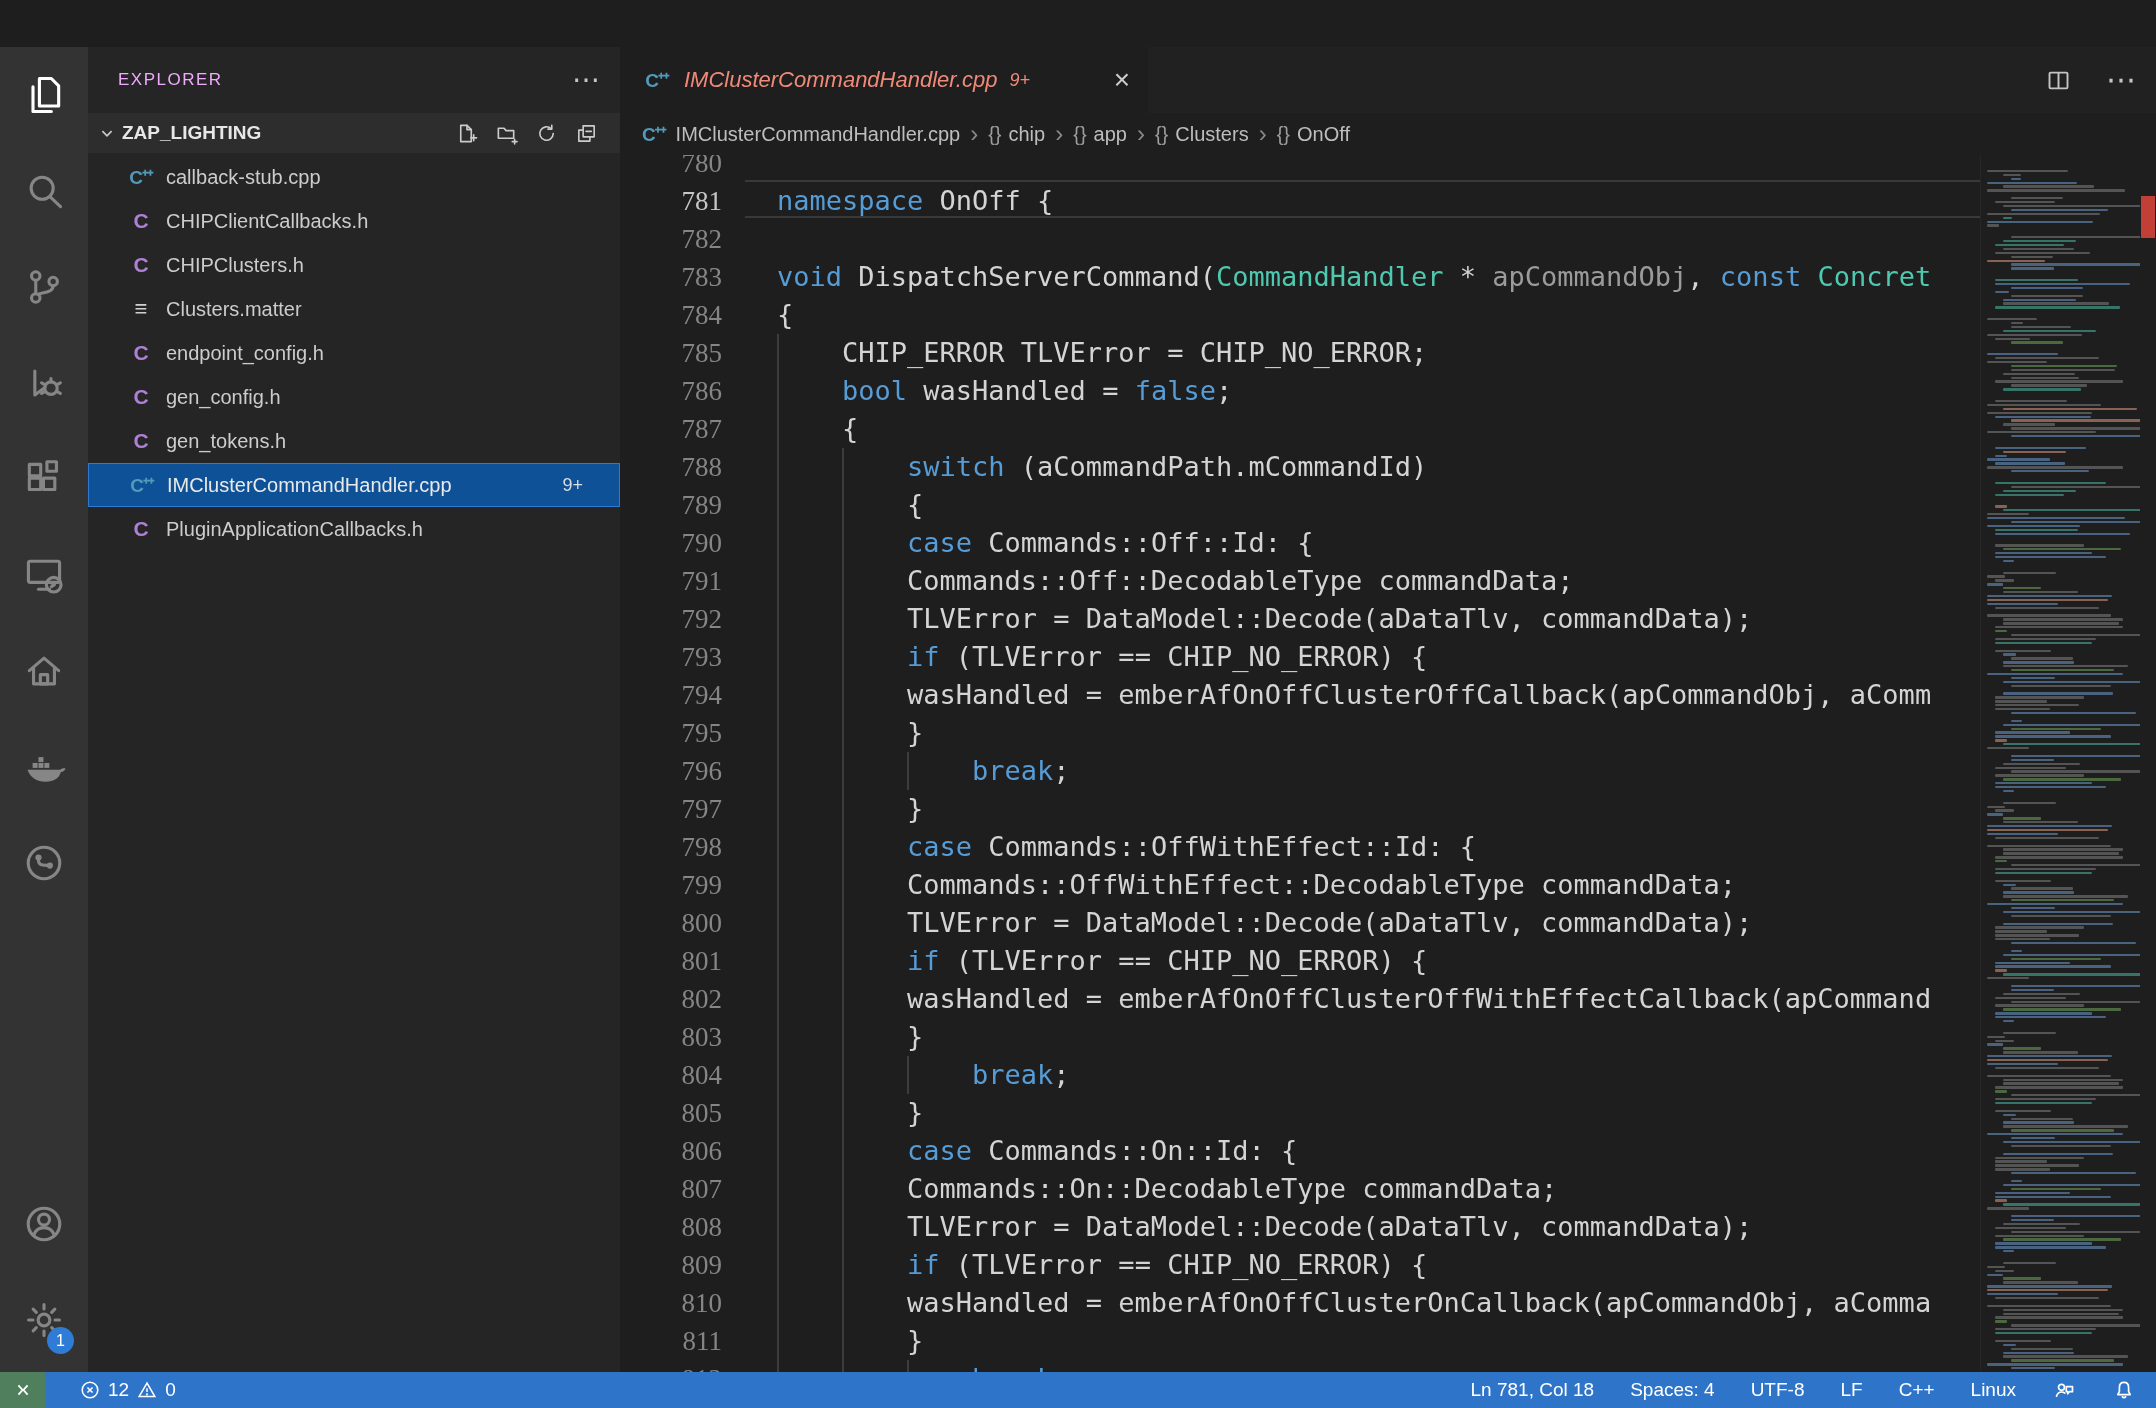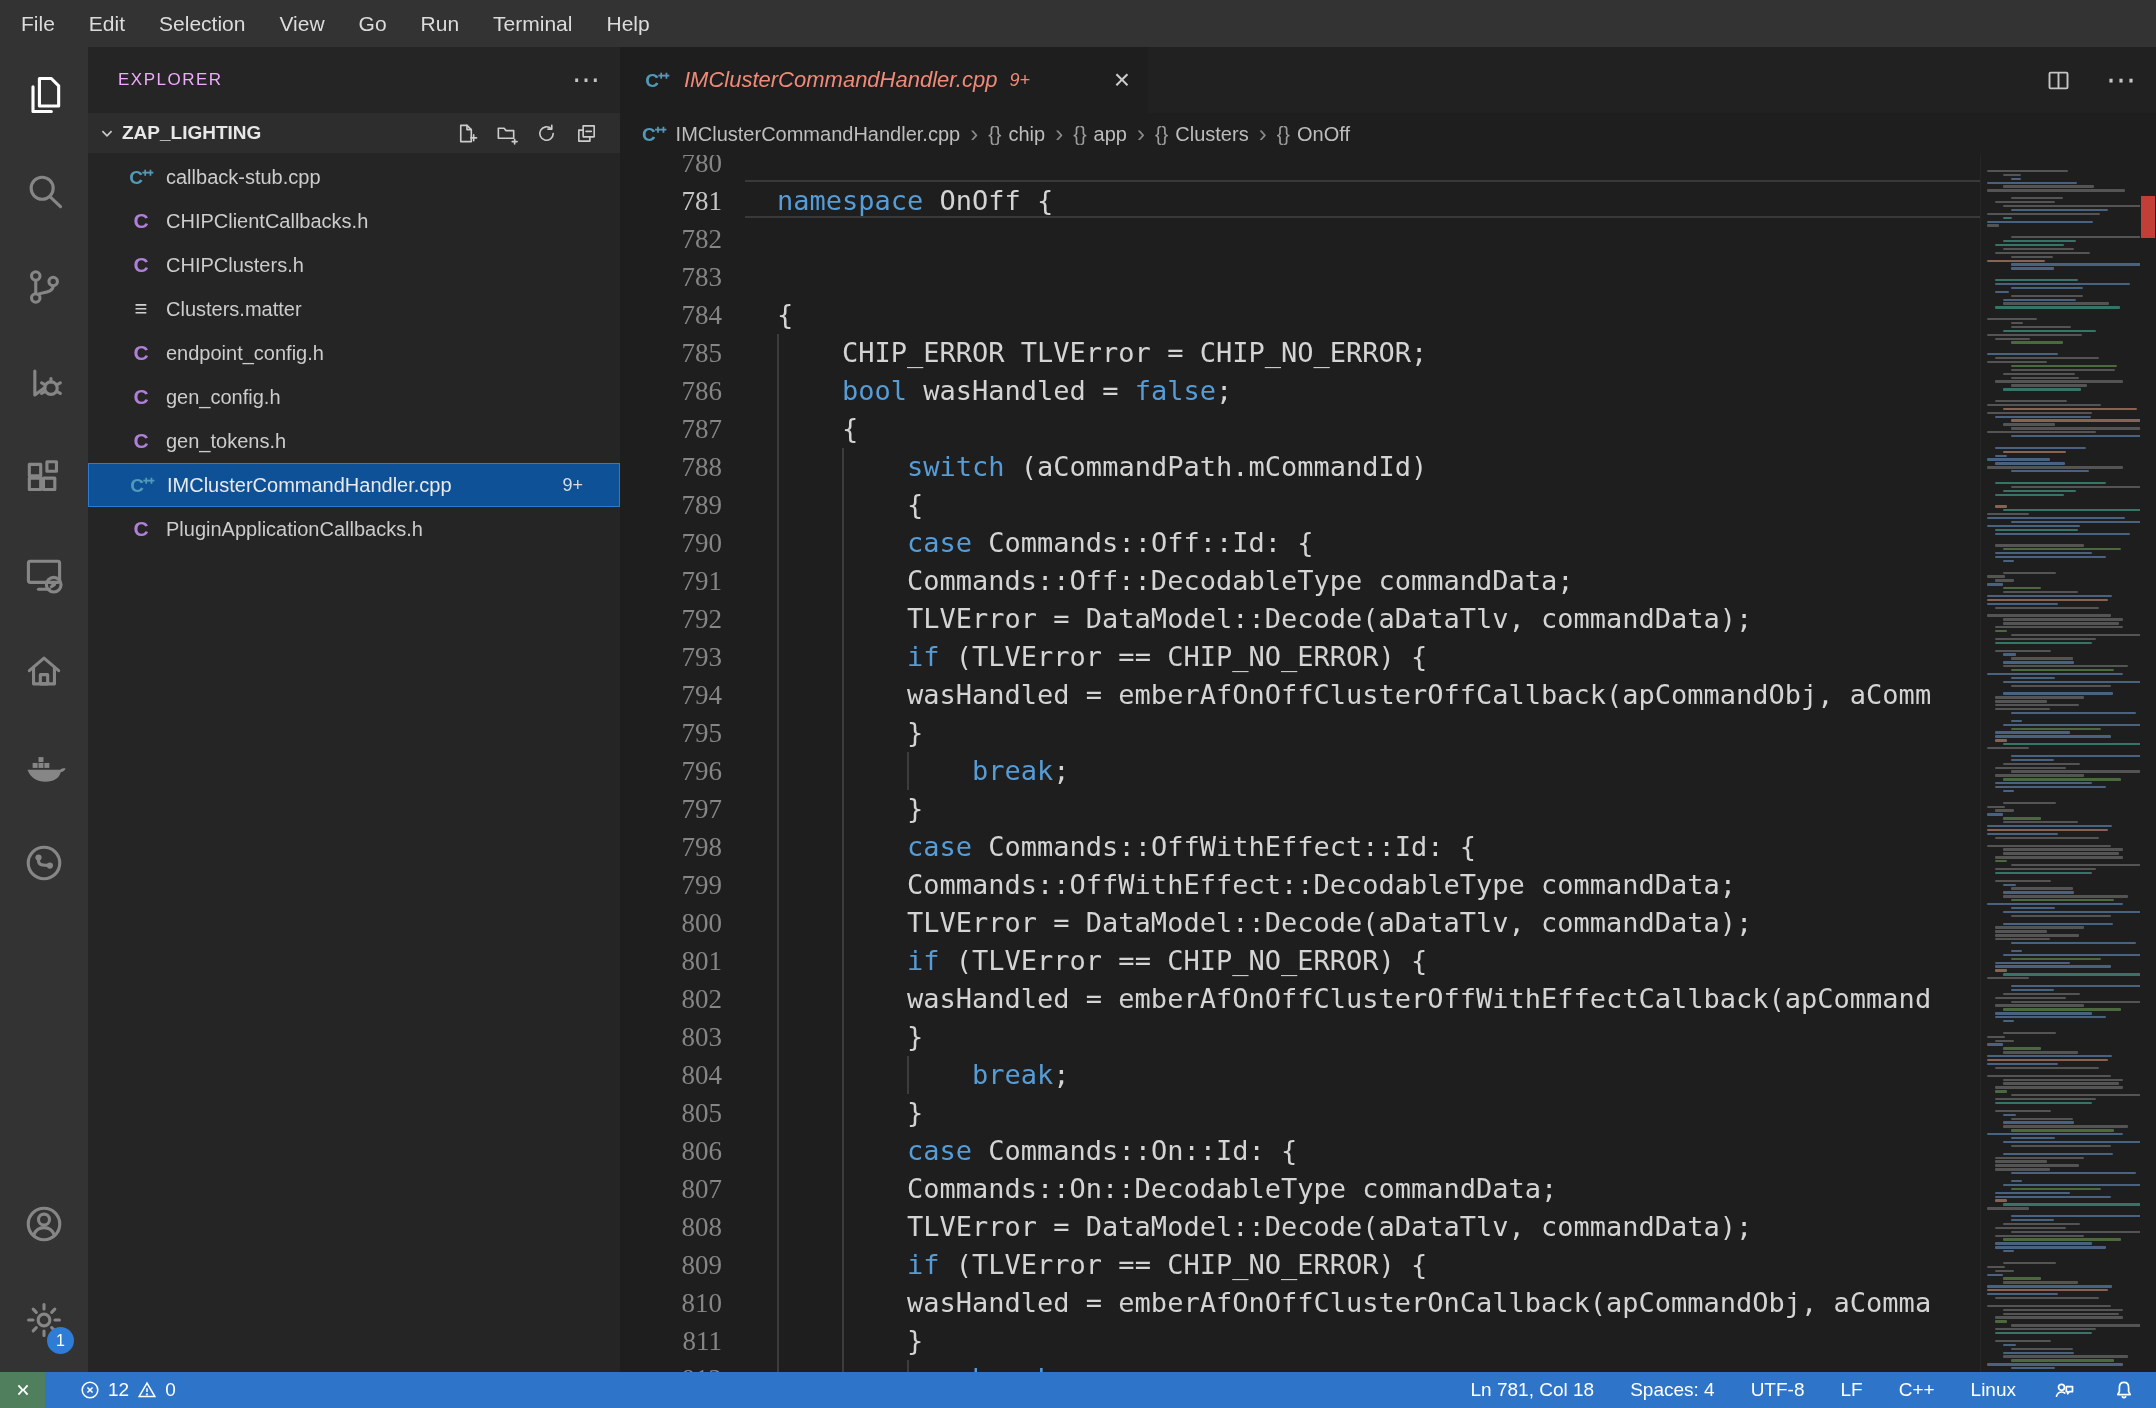--- a/index.html
+++ b/index.html
@@ -89,30 +89,20 @@
   .problems { display:flex; align-items:center; gap:7px; margin-left:34px; cursor:pointer; }
   .problems svg { width:22px; height:22px; }
   .sb-right { margin-left:auto; display:flex; align-items:center; gap:36px; padding-right:20px; }
   .sb-right .sb-item { cursor:pointer; }
   .sb-right svg { width:24px; height:24px; display:block; }
 </style>
 </head>
 <body>
 
 <div id="root">
-  <div class="menubar" id="menubar">
-      <span class="menu-item">File</span>
-      <span class="menu-item">Edit</span>
-      <span class="menu-item">Selection</span>
-      <span class="menu-item">View</span>
-      <span class="menu-item">Go</span>
-      <span class="menu-item">Run</span>
-      <span class="menu-item">Terminal</span>
-      <span class="menu-item">Help</span>
-    </div>
 
   <div class="activitybar">
     <div class="act-group" id="act-top">
         <div class="act-item active">
           <svg viewBox="0 0 24 24" fill="none" stroke="currentColor" stroke-width="1.7" stroke-linecap="round" stroke-linejoin="round">
             <path d="M9.5 3h6.5l4 4v11h-10.5z"></path>
             <path d="M6 7.5v13.5h10"></path>
           </svg>
         </div>
         <div class="act-item">
@@ -322,20 +312,21 @@
       </div>
     <div class="code-area" id="codearea">
         <div class="gutter-num" style="top: -11px;">780</div>
         <div class="code-line" style="top: -11px;"></div>
         <div class="cur-line" style="top: 25px;"></div>
         <div class="gutter-num cur" style="top: 27px;">781</div>
         <div class="code-line" style="top: 27px;"><span class="tok-k">namespace</span><span class="tok-p"> OnOff {</span></div>
         <div class="gutter-num" style="top: 65px;">782</div>
         <div class="code-line" style="top: 65px;"></div>
         <div class="gutter-num" style="top: 103px;">783</div>
+        <div class="code-line" style="top: 103px;"><span class="tok-k">void</span><span class="tok-p"> DispatchServerCommand(</span><span class="tok-t">CommandHandler</span><span class="tok-p"> * </span><span class="tok-a">apCommandObj</span><span class="tok-p">, </span><span class="tok-k">const</span><span class="tok-p"> </span><span class="tok-t">Concret</span></div>
         <div class="gutter-num" style="top: 141px;">784</div>
         <div class="code-line" style="top: 141px;"><span class="tok-p">{</span></div>
         <div class="indent-guide" style="left: 157px; top: 179px;"></div>
         <div class="gutter-num" style="top: 179px;">785</div>
         <div class="code-line" style="top: 179px;"><span class="tok-p">    CHIP_ERROR TLVError = CHIP_NO_ERROR;</span></div>
         <div class="indent-guide" style="left: 157px; top: 217px;"></div>
         <div class="gutter-num" style="top: 217px;">786</div>
         <div class="code-line" style="top: 217px;"><span class="tok-p">    </span><span class="tok-k">bool</span><span class="tok-p"> wasHandled = </span><span class="tok-k">false</span><span class="tok-p">;</span></div>
         <div class="indent-guide" style="left: 157px; top: 255px;"></div>
         <div class="gutter-num" style="top: 255px;">787</div>

